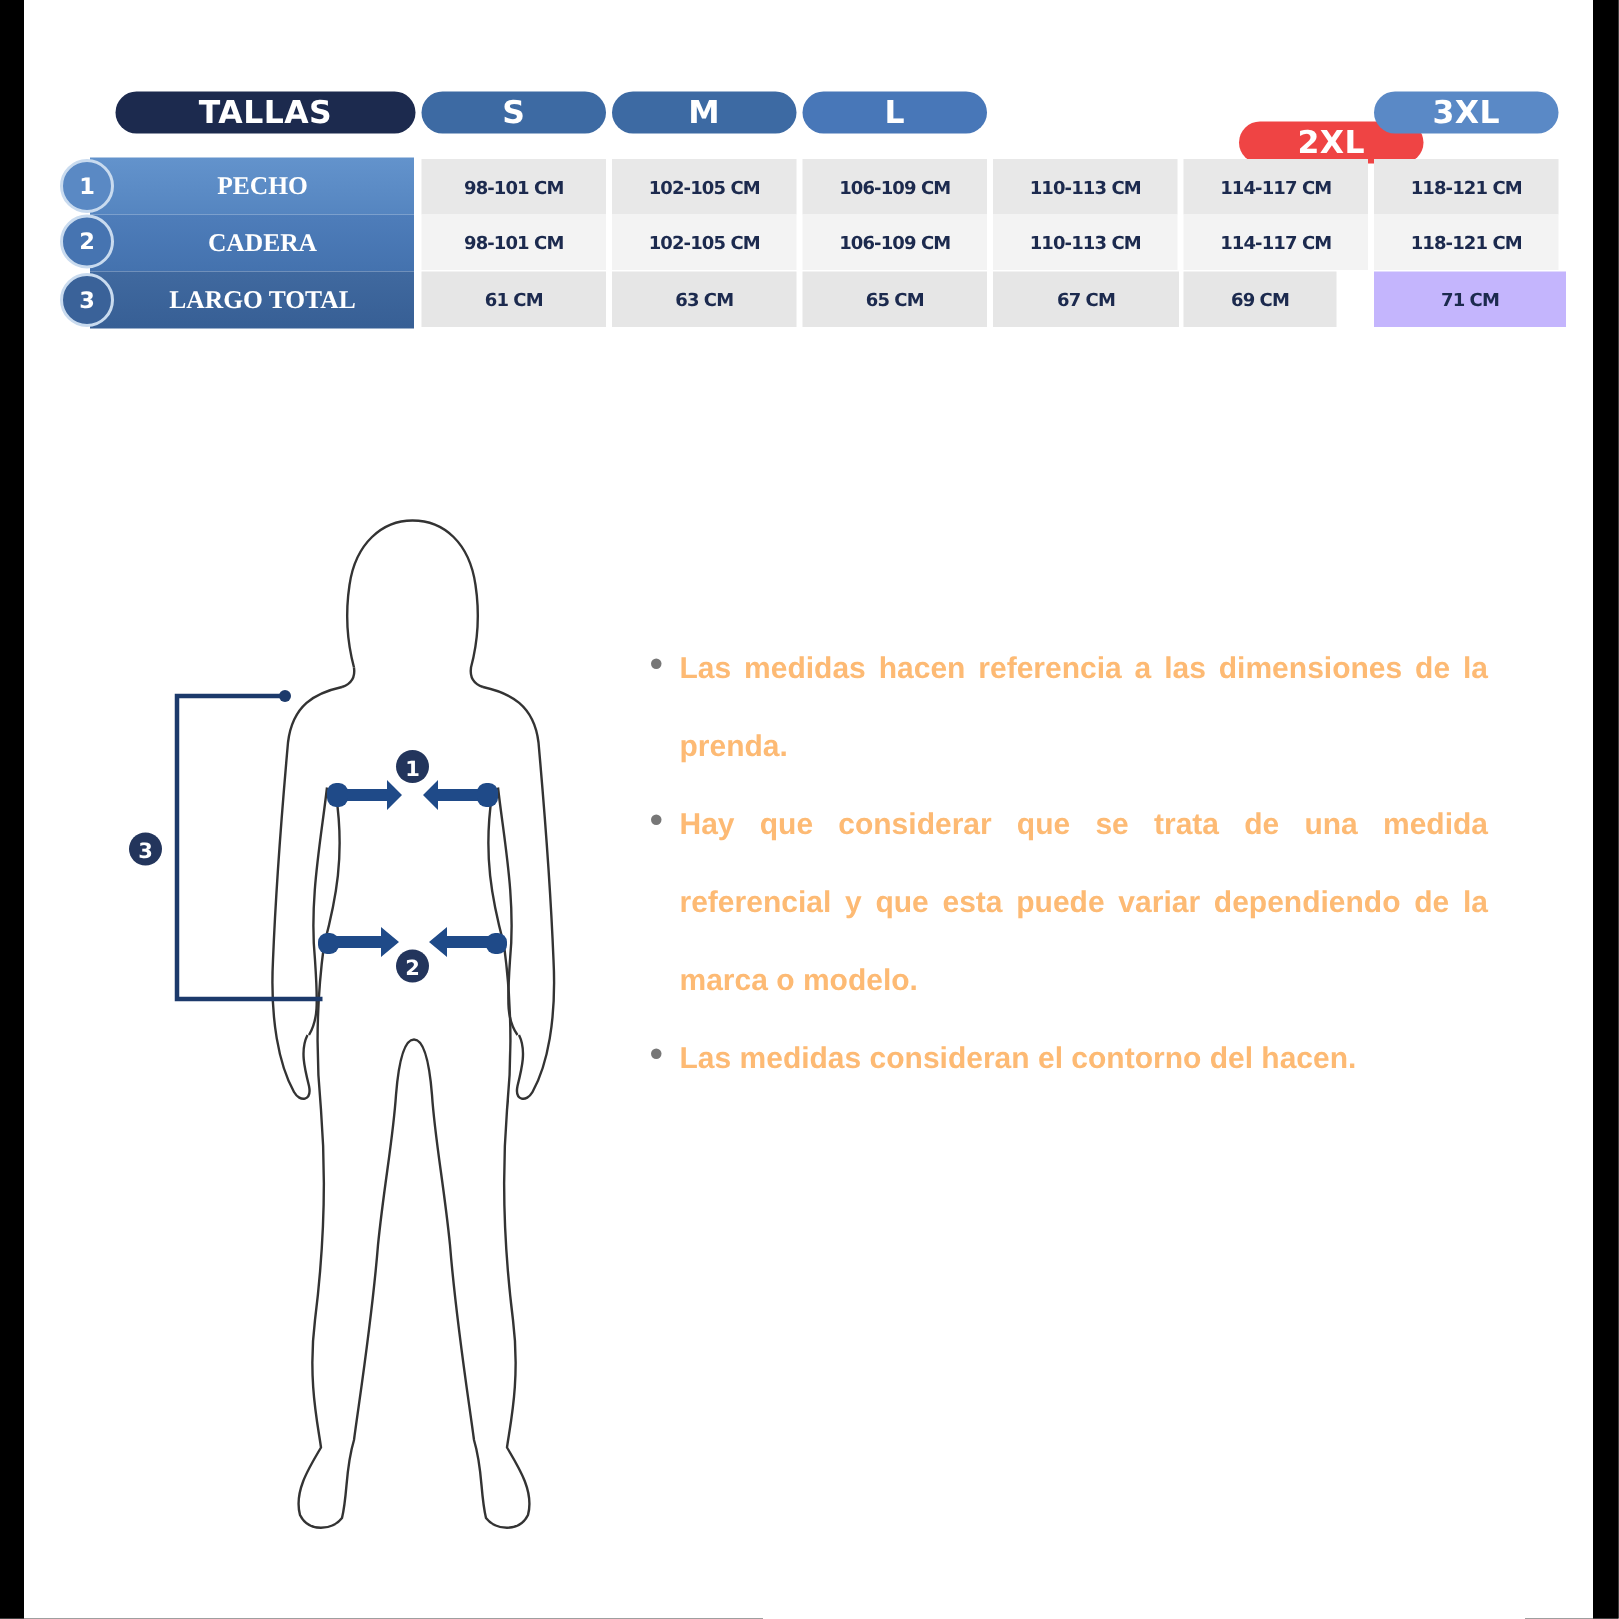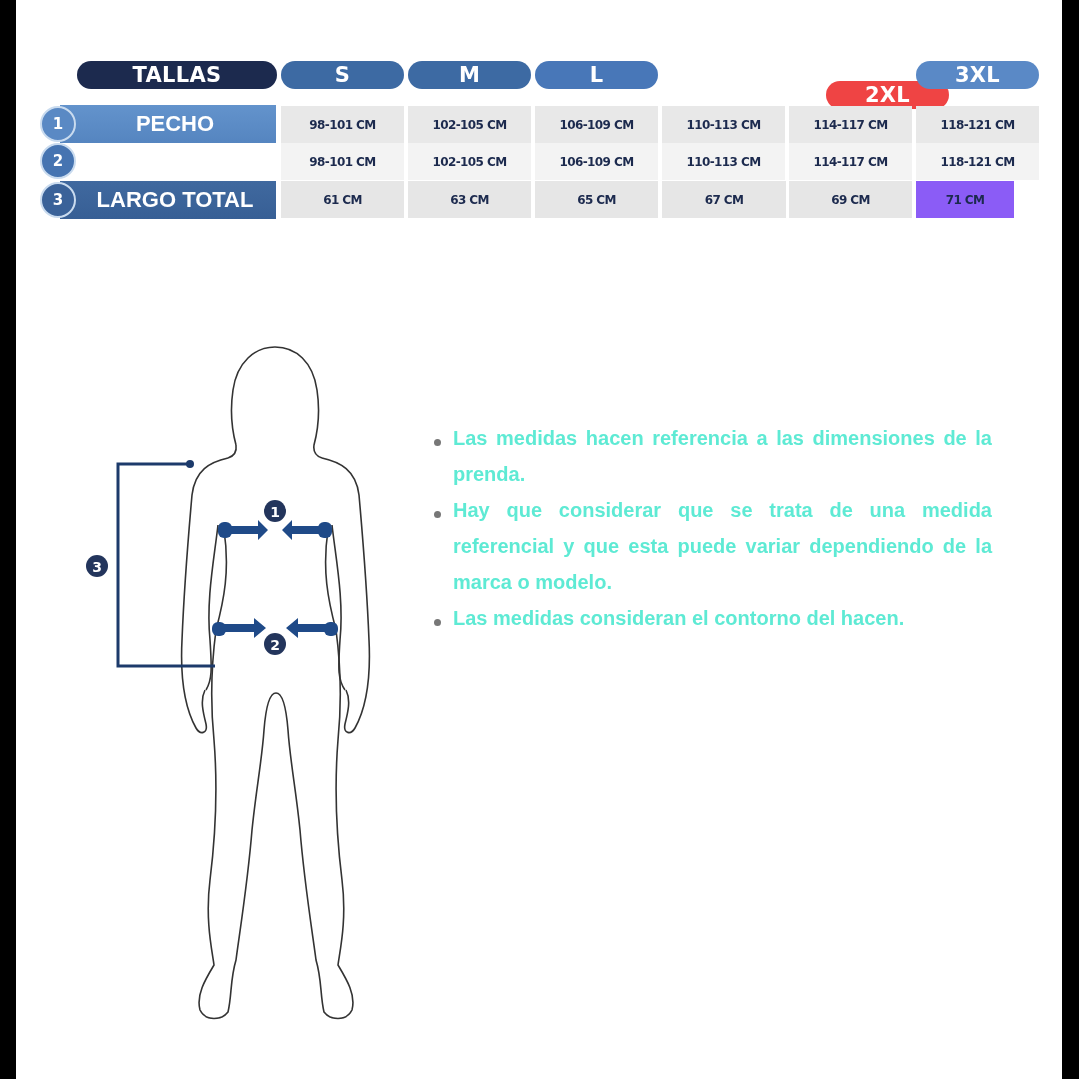--- a/index.html
+++ b/index.html
@@ -4,31 +4,31 @@
 <style>
   * { box-sizing: border-box; margin: 0; padding: 0; }
   html, body { width: 1079px; height: 1079px; background: #000; overflow: hidden; }
   .canvas { position: absolute; left: 16px; top: 0; width: 1046px; height: 1079px; background: #fff; }
   .tbl { position: absolute; left: 0; top: 0; width: 1079px; height: 230px; }
   .hdr { position: absolute; top: 61px; height: 28px; border-radius: 14px; color: #fff;
          font-family: "DejaVu Sans", sans-serif; font-weight: bold; font-size: 21px;
          display: flex; align-items: center; justify-content: center; letter-spacing: 0.3px; }
   .hdr.tallas { background: #1c2a4e; }
   .rowlabel { position: absolute; left: 60px; width: 216px; height: 38px; color: #fff;
-              font-family: Liberation Sans, sans-serif; font-weight: bold; font-size: 22px;
+              font-family: Liberation Serif, serif; font-weight: bold; font-size: 17px;
               display: flex; align-items: center; justify-content: center; padding-left: 14px; }
   .rownum { position: absolute; left: 40px; width: 36px; height: 36px; border-radius: 50%;
             border: 2px solid #c9dbef; color: #fff; font-family: "DejaVu Sans", sans-serif;
             font-weight: bold; font-size: 15px; display: flex; align-items: center; justify-content: center; }
   .cell { position: absolute; height: 37px; display: flex; align-items: center; justify-content: center;
           font-family: "DejaVu Sans", sans-serif; font-weight: bold; font-size: 12px; color: #1c2a4e;
           letter-spacing: -0.6px; white-space: nowrap; }
   .notes { position: absolute; left: 432px; top: 420px; width: 560px;
            font-family: "Liberation Sans", sans-serif; font-weight: bold; font-size: 20px;
-           color: #5eead4; line-height: 36px; }
+           color: #fdba74; line-height: 52px; }
   .note { position: relative; padding-left: 21px; text-align: justify; text-align-last: left; }
   .note::before { content: ""; position: absolute; left: 2px; top: 19px; width: 7px; height: 7px;
                   border-radius: 50%; background: #777; }
   svg.figure { position: absolute; left: 0; top: 0; }
 </style>
 </head>
 <body>
 
 <div class="canvas"></div>
 
@@ -37,20 +37,21 @@
   <div class="hdr tallas" style="left:77px;width:200px;">TALLAS</div>
   <div class="hdr" style="left:281px;width:123px;background:#3d6aa3;">S</div>
   <div class="hdr" style="left:408px;width:123px;background:#3d6aa3;">M</div>
   <div class="hdr" style="left:535px;width:123px;background:#4877b8;">L</div>
   <div class="hdr" style="left:826px;width:123px;background:#ef4444;margin-top:20px;">2XL</div>
   <div class="hdr" style="left:916px;width:123px;background:#5a89c6;">3XL</div>
 
   <div class="rowlabel" style="top:105px;background:linear-gradient(#6393cc,#5585c0);">PECHO</div>
   <div class="rownum" style="top:106px;background:#5a89c4;">1</div>
 
+  <div class="rowlabel" style="top:143px;background:linear-gradient(#4e7dba,#4472ae);">CADERA</div>
   <div class="rownum" style="top:143px;background:#4674b1;">2</div>
 
   <div class="rowlabel" style="top:181px;background:linear-gradient(#40699f,#375f95);">LARGO TOTAL</div>
   <div class="rownum" style="top:182px;background:#3a6299;">3</div>
 
   <div class="cell" style="left:281px;top:106px;width:123px;background:#e8e8e8;">98-101 CM</div>
   <div class="cell" style="left:408px;top:106px;width:123px;background:#e8e8e8;">102-105 CM</div>
   <div class="cell" style="left:535px;top:106px;width:123px;background:#e8e8e8;">106-109 CM</div>
   <div class="cell" style="left:662px;top:106px;width:123px;background:#e8e8e8;">110-113 CM</div>
   <div class="cell" style="left:789px;top:106px;width:123px;background:#e8e8e8;">114-117 CM</div>
@@ -60,22 +61,22 @@
   <div class="cell" style="left:408px;top:143px;width:123px;background:#f3f3f3;">102-105 CM</div>
   <div class="cell" style="left:535px;top:143px;width:123px;background:#f3f3f3;">106-109 CM</div>
   <div class="cell" style="left:662px;top:143px;width:123px;background:#f3f3f3;">110-113 CM</div>
   <div class="cell" style="left:789px;top:143px;width:123px;background:#f3f3f3;">114-117 CM</div>
   <div class="cell" style="left:916px;top:143px;width:123px;background:#f3f3f3;">118-121 CM</div>
 
   <div class="cell" style="left:281px;top:181px;width:123px;background:#e6e6e6;">61 CM</div>
   <div class="cell" style="left:408px;top:181px;width:123px;background:#e6e6e6;">63 CM</div>
   <div class="cell" style="left:535px;top:181px;width:123px;background:#e6e6e6;">65 CM</div>
   <div class="cell" style="left:662px;top:181px;width:124px;background:#e6e6e6;">67 CM</div>
-  <div class="cell" style="left:789px;top:181px;width:123px;background:#e6e6e6;">69 CM</div>
-  <div class="cell" style="left:916px;top:181px;width:98px;background:#8b5cf6;">71 CM</div>
+  <div class="cell" style="left:789px;top:181px;width:102px;background:#e6e6e6;">69 CM</div>
+  <div class="cell" style="left:916px;top:181px;width:128px;background:#c4b5fd;">71 CM</div>
 </div>
 
 <svg class="figure" width="1079" height="1079" viewBox="0 0 1079 1079">
   <g fill="none" stroke="#333" stroke-width="1.6" stroke-linejoin="round">
 
     <path d="M236,445 C232,430 230,410 233,390 C237,362 255,347 275,347 C296,347 313,362 317,390 C320,410 318,430 314,445 C313,452 316,456 322,458"></path>
     <path d="M236,445 C237,452 234,456 228,458"></path>
 
     <path d="M228,458 C210,462 195,470 192,495 C188,540 184,590 182,640 C180,680 186,710 196,728 C200,735 208,734 206,724 C203,712 200,700 205,690"></path>
 

